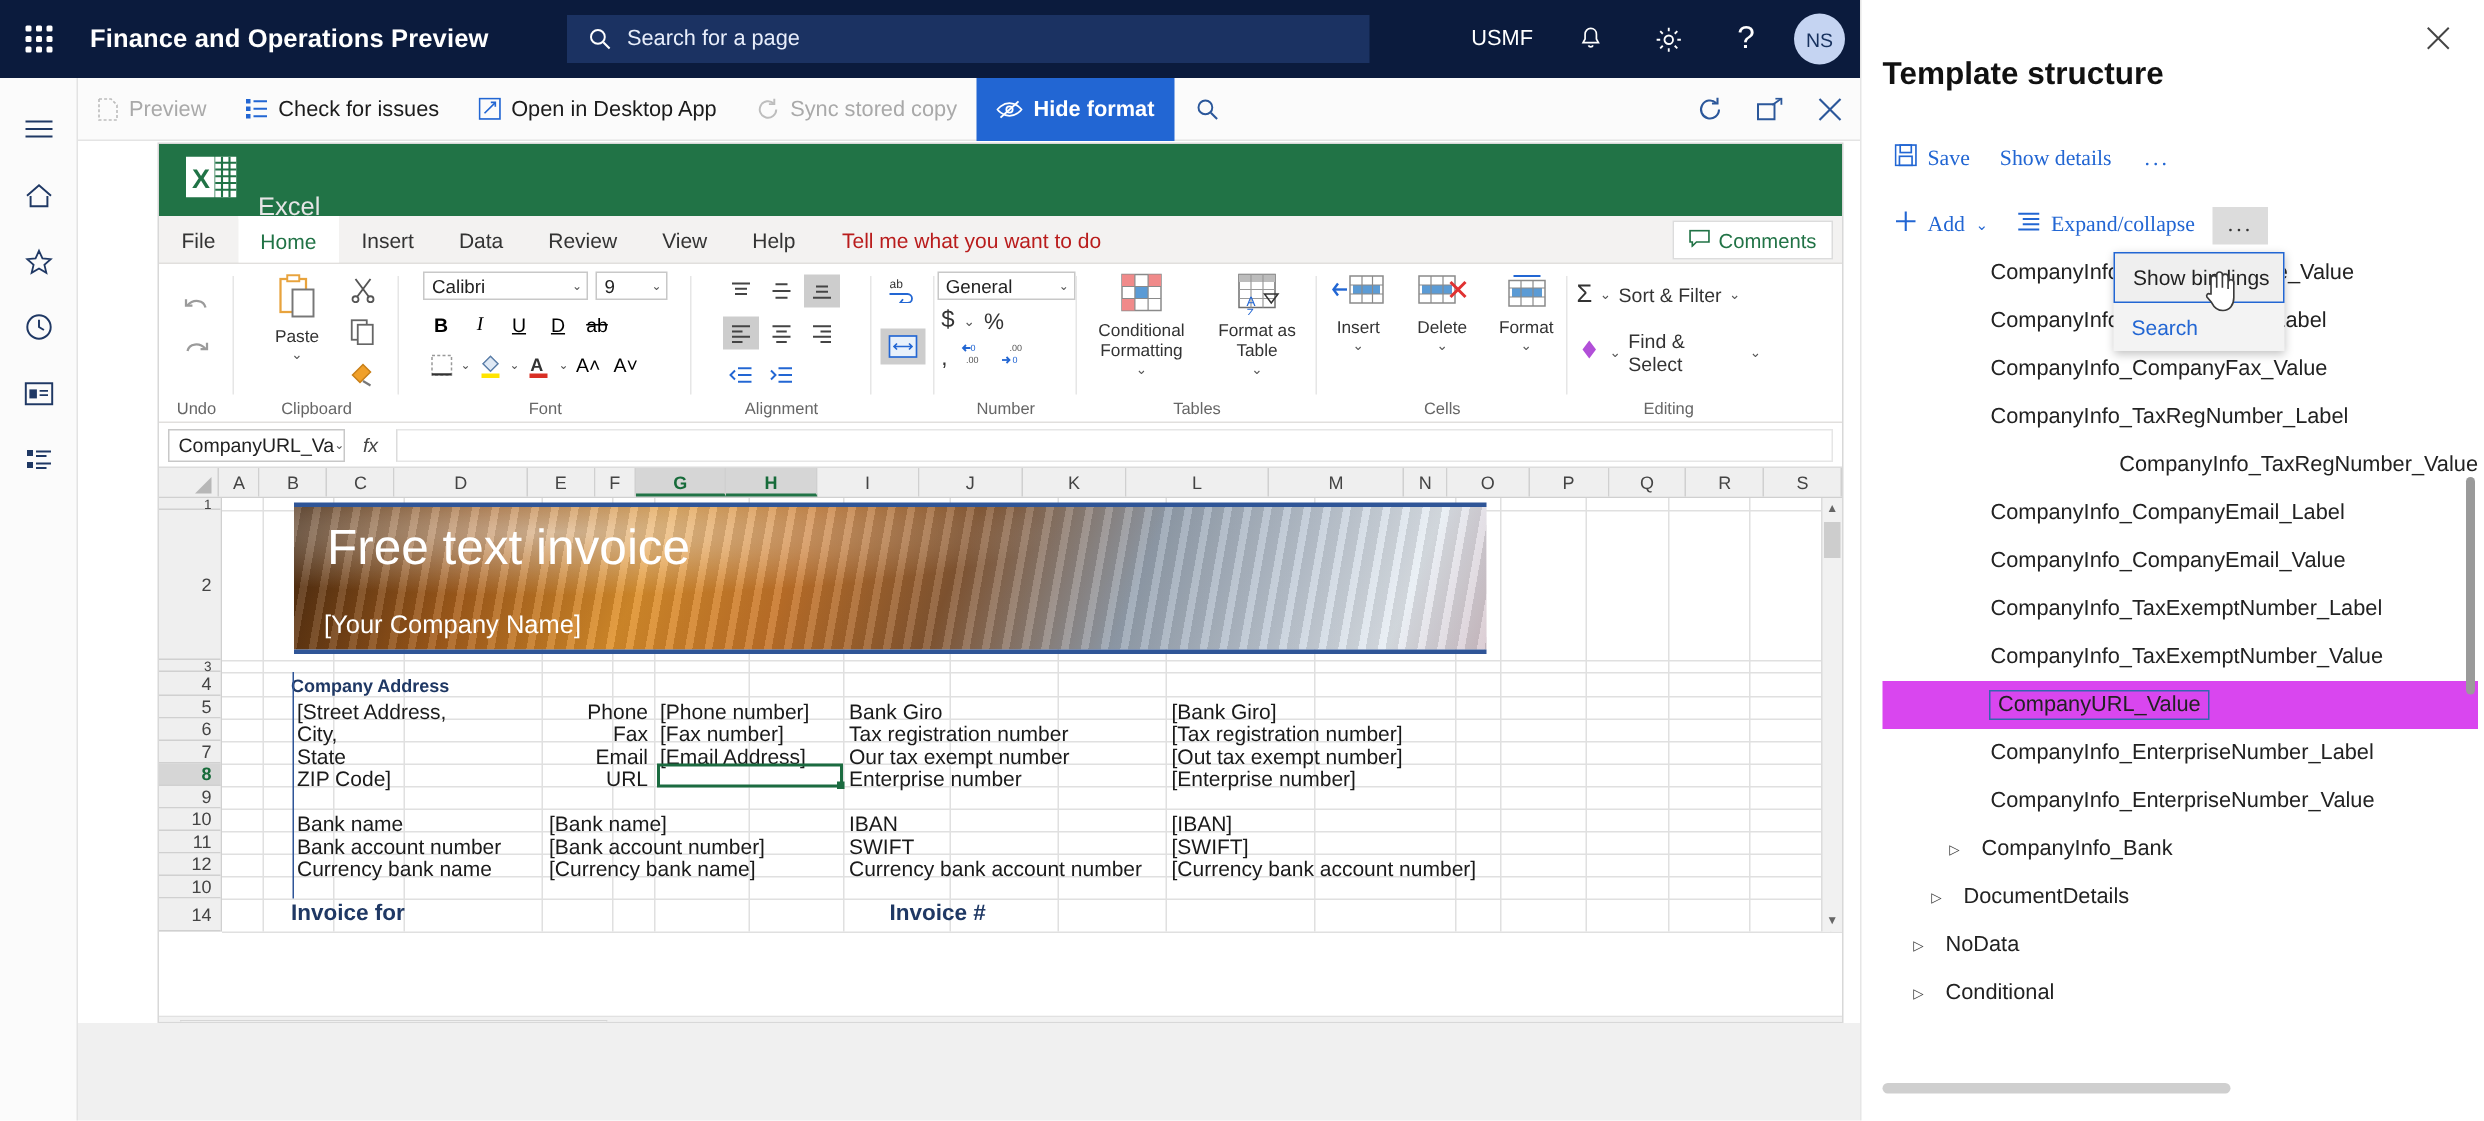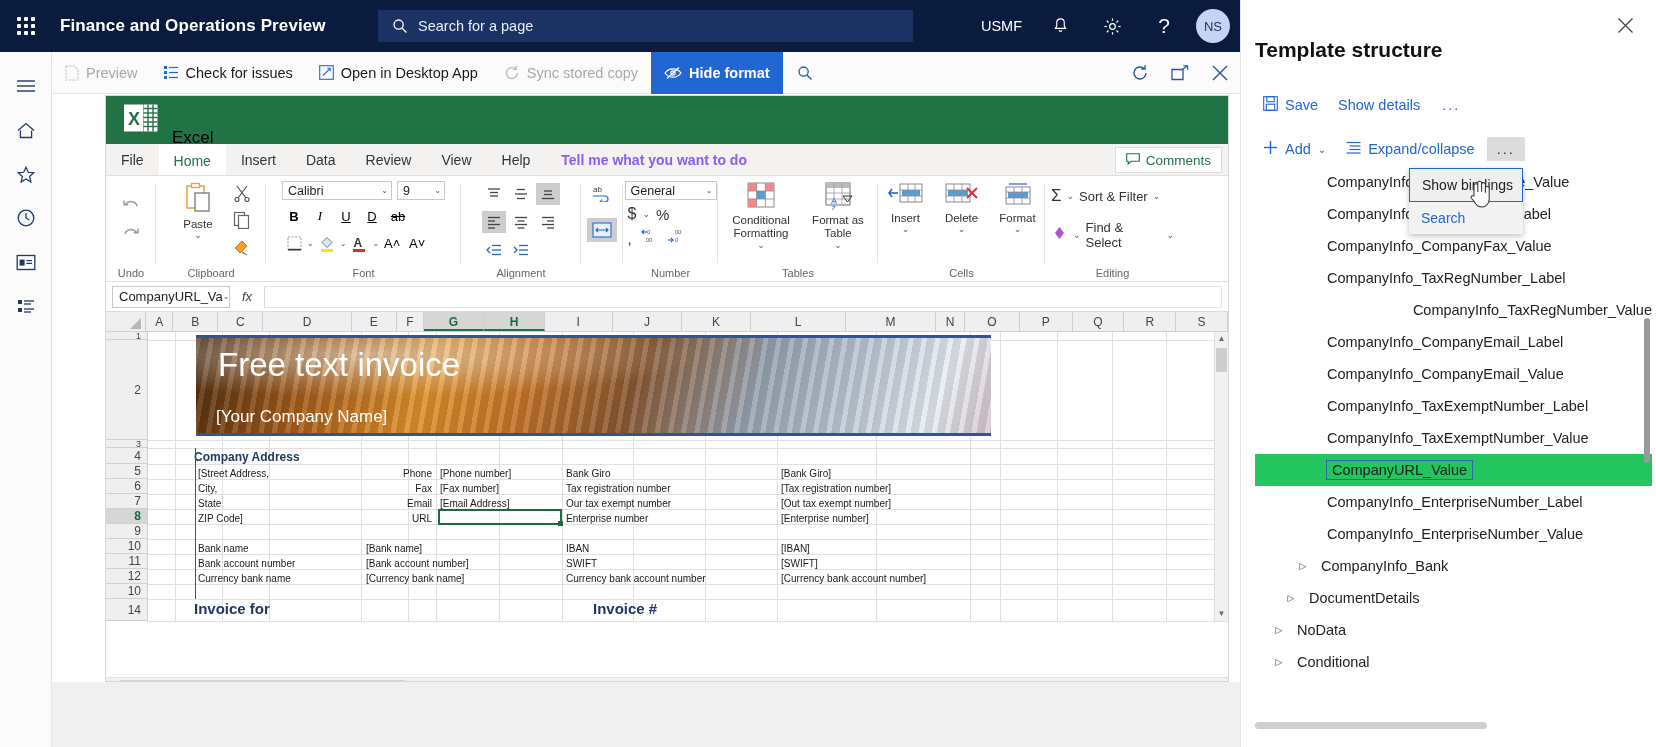--- a/index.html
+++ b/index.html
@@ -51,28 +51,28 @@
   .cmdbar-right{ position:absolute; right:0; top:0; height:42px; display:flex; align-items:center; }
   .cmdbar-right .ci{ width:40px; height:42px; display:flex; align-items:center; justify-content:center; color:#2b579a; }
 
   
   .xl{
     position:absolute; left:105px; top:95px; width:1124px; height:587px;
     background:#fff; border:1px solid #d8d8d8; overflow:hidden;
   }
   .xl-title{ height:48px; background:#217346; display:flex; align-items:center; position:relative; }
   .xl-logo{ margin-left:18px; }
-  .xl-app{ color:#000000; font-size:17px; margin-left:14px;margin-top:36px; }
+  .xl-app{ color:#e5e5e5; font-size:17px; margin-left:14px;margin-top:36px; }
   .xl-doc{ position:absolute; left:0; right:0; text-align:center; color:#fff; font-size:15px; pointer-events:none; }
   .xl-doc .dash{ margin:0 8px; }
 
   .xl-tabs{ height:32px; background:#f3f2f1; display:flex; align-items:stretch; position:relative; border-bottom:1px solid #e1dfdd;}
   .xl-tab{ padding:0 15px; display:flex; align-items:center; font-size:14px; color:#333; }
   .xl-tab.sel{ background:#fff; color:#217346; border-top:2px solid #fff; }
-  .tellme{ padding:12px 16px; display:flex; align-items:center; font-size:14px; color:#8b5cf6;font-weight:bold; }
+  .tellme{ padding:12px 16px; display:flex; align-items:center; font-size:14px; color:#b91c1c; }
   .comments{
     position:absolute; right:6px; top:3px; height:26px; padding:0 10px; background:#fff;
     border:1px solid #dcdcdc; display:flex; align-items:center; gap:6px; color:#217346; font-size:13.5px;
   }
 
   
   .ribbon{ height:106px; background:#fff; display:flex; border-bottom:1px solid #e1dfdd; position:relative; }
   .rgrp{ display:flex; flex-direction:column; align-items:center; position:relative; padding:0 6px; }
   .rgrp .body{ flex:1; display:flex; align-items:center; }
   .rgrp .lbl{ font-size:11px; color:#666; height:16px; line-height:16px; }
@@ -117,21 +117,21 @@
   }
   .banner::before{
     content:""; position:absolute; inset:0;
     background:
       repeating-linear-gradient(100deg, rgba(255,255,255,.10) 0 5px, rgba(0,0,0,.10) 5px 13px),
       radial-gradient(ellipse at 22% 18%, rgba(255,255,255,.55) 0%, rgba(255,255,255,0) 38%);
   }
   .banner h1{ position:absolute; left:18px; top:4px; margin:4px; color:#fff; font-size:33px; font-weight:normal; }
   .banner .co{ position:absolute; left:20px; bottom:6px; color:#fff; font-size:17px; }
 
-  .cell{ position:absolute; font-size:10px; color:#1a1a1a; line-height:14px; white-space:nowrap; }
+  .cell{ position:absolute; font-size:14px; color:#1a1a1a; line-height:14px; white-space:nowrap; }
   .cell.hdr{ color:#1f3864; font-weight:bold; font-size:12px; }
   .cell.big{ color:#1f3864; font-weight:bold; font-size:15px; }
   .cell.r{ text-align:right; }
   .selbox{ position:absolute; border:2px solid #1b6b40; background:transparent; }
   .selbox::after{ content:""; position:absolute; right:-3px; bottom:-3px; width:5px; height:5px; background:#1b6b40; }
 
   .vscroll{ position:absolute; right:0; top:0; width:14px; bottom:0; background:#f1f1f1; border-left:1px solid #dcdcdc; }
   .vs-up,.vs-dn{ position:absolute; left:0; width:13px; height:14px; color:#666; font-size:8px; text-align:center; line-height:14px; }
   .vs-up{ top:0; } .vs-dn{ bottom:0; }
   .vs-thumb{ position:absolute; left:1px; width:11px; top:16px; height:24px; background:#cdcdcd; }
@@ -149,27 +149,27 @@
 
   
   .pane{
     position:absolute; right:0; top:0; width:416px; height:747px; background:#fff;
     border-left:1px solid #e6e6e6;
   }
   .pane-close{ position:absolute; right:16px; top:10px; width:30px; height:30px; display:flex; align-items:center; justify-content:center; color:#555; }
   .pane-title{ position:absolute; left:14px; top:38px; font-size:21px; font-weight:bold; color:#111; }
   .pane-row1{ position:absolute; left:14px; top:92px; display:flex; align-items:center; gap:4px; }
   .pane-row2{ position:absolute; left:14px; top:136px; display:flex; align-items:center; gap:4px; }
-  .pl{ display:flex; align-items:center; gap:7px; padding:4px 8px; color:#2266d3; font-size:14.5px; }
+  .pl{ display:flex; align-items:center; gap:7px; padding:4px 8px; color:#2266d3; font-size:14.5px;font-family:Liberation Serif, serif; }
   .pl.dots{ letter-spacing:2px; padding:4px 10px; }
   .pl.dots.open{ background:#dcdcdc; color:#333; }
   .tree{ position:absolute; left:14px; top:166px; right:4px; bottom:40px; }
   .tnode{ height:32px; display:flex; align-items:center; font-size:14.5px; color:#222; white-space:nowrap; overflow:hidden; }
   .tnode .arrow{ width:16px; color:#444; font-size:9px; flex:0 0 16px; text-align:center; }
-  .tnode.sel{ background:#22c55e; }
+  .tnode.sel{ background:#d946ef; }
   .tnode.sel .lbl{ border:1px solid #3465b0; padding:1px 5px; margin-left:-1px; }
 
   .ctxmenu{
     position:absolute; left:1409px; top:168px; width:114px; background:#f3f3f3;
     box-shadow:0 2px 6px rgba(0,0,0,.25); z-index:30;
   }
   .ctxitem{ height:32px; display:flex; align-items:center; padding-left:12px; font-size:14px; color:#2266d3; }
   .ctxitem.hl{ background:#efefef; border:1px solid #2266d3; color:#222; height:34px; }
   .cursor{ position:absolute; left:1468px; top:179px; z-index:40; }
 

